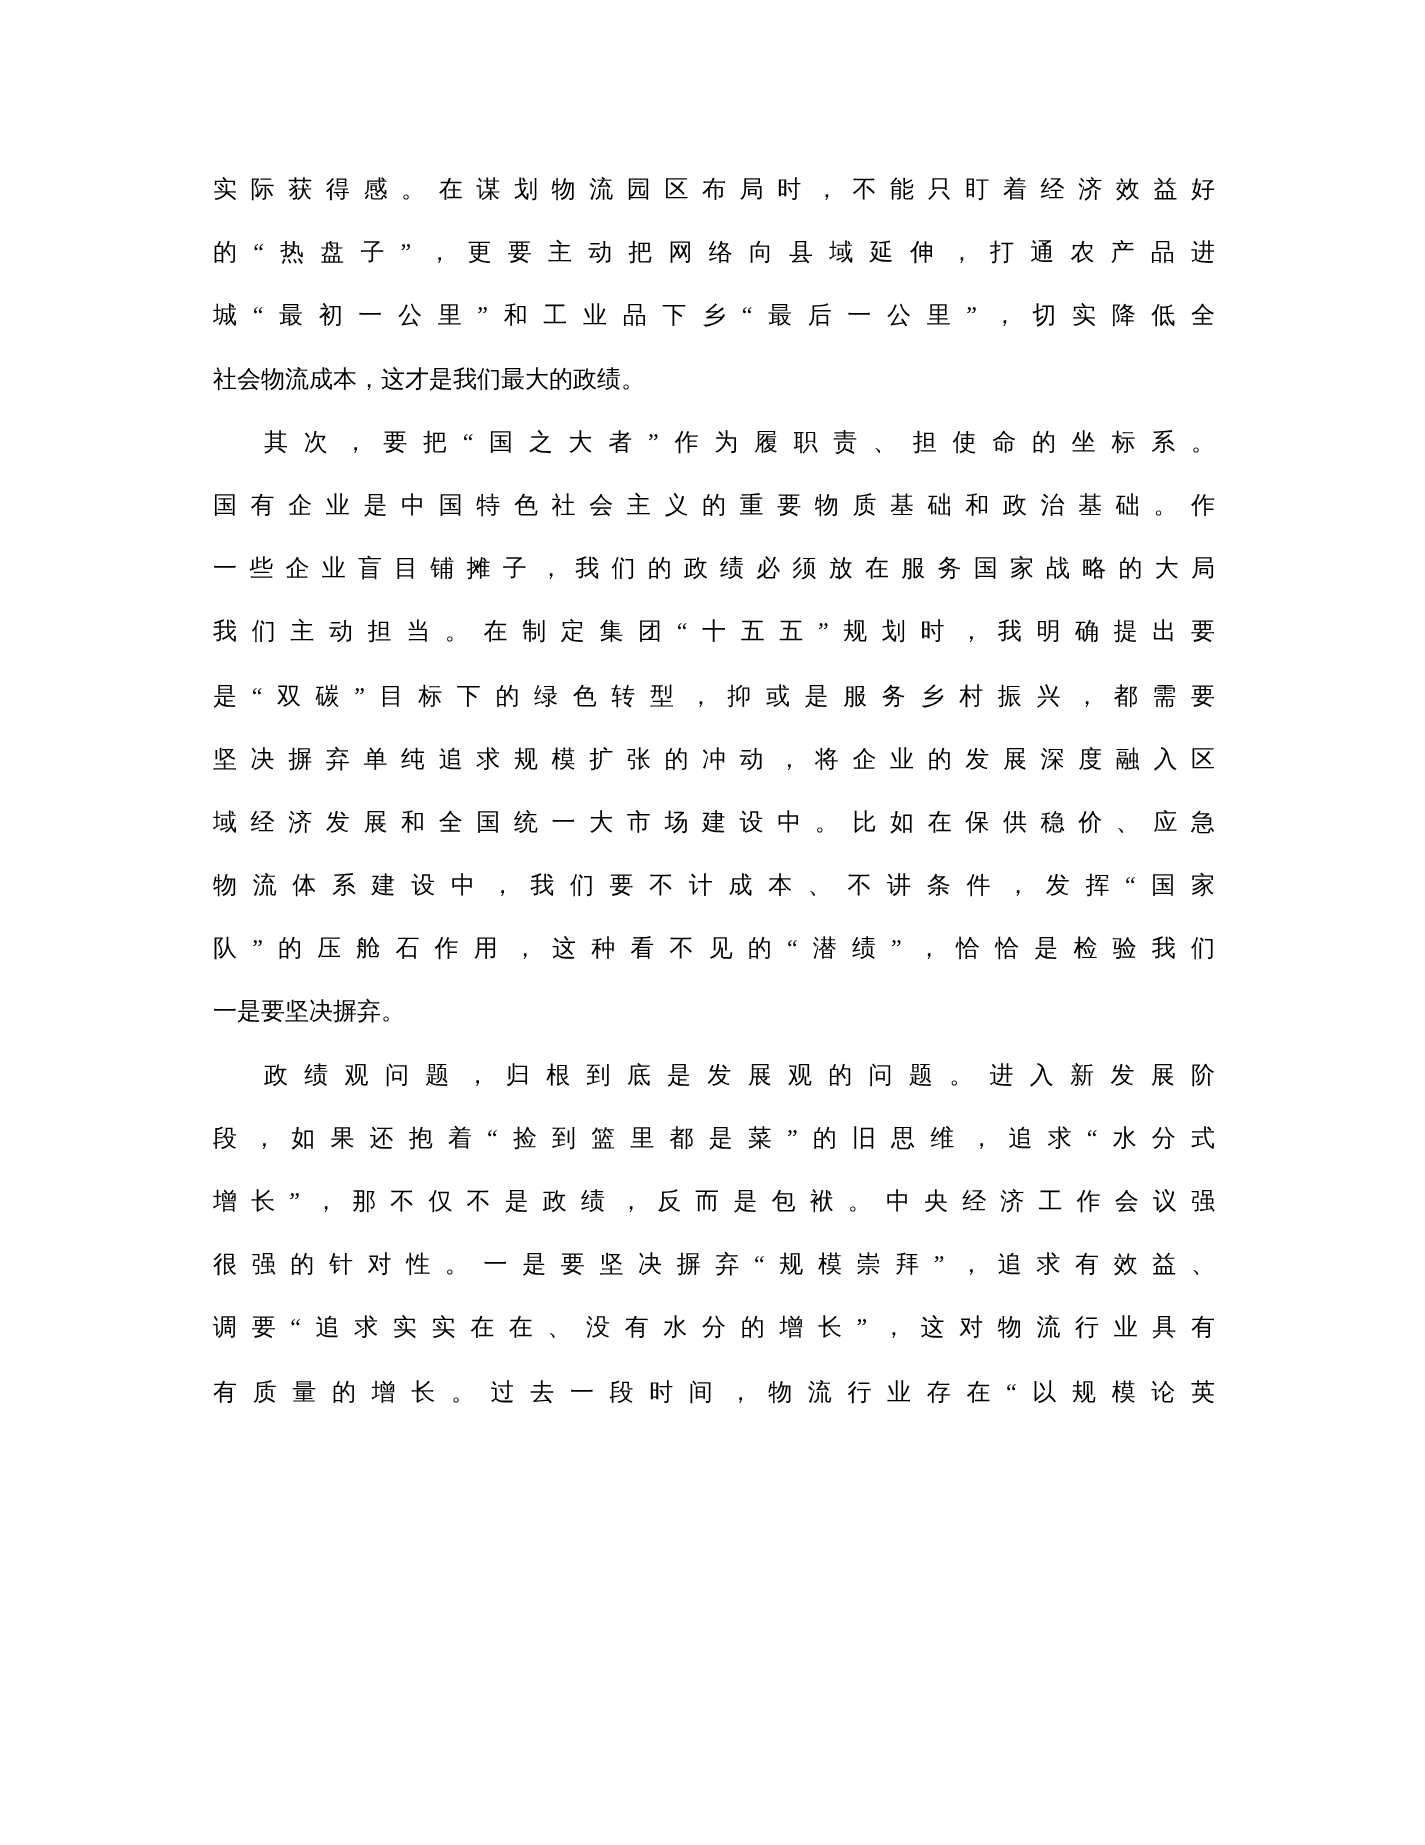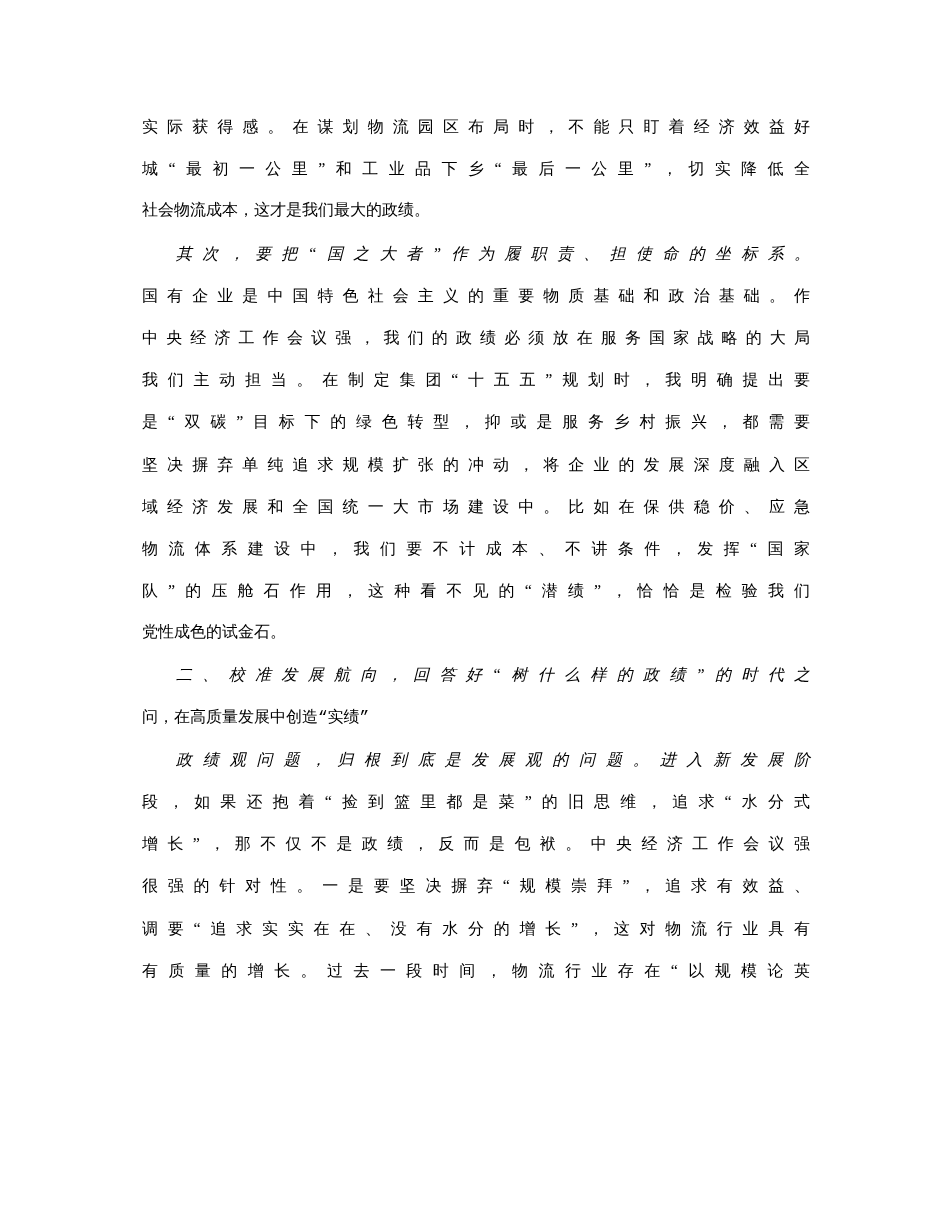--- a/index.html
+++ b/index.html
@@ -30,52 +30,47 @@
     height: 42.2px;
     line-height: 42.2px;
     font-size: 16px;
     text-align: justify;
     text-align-last: justify;
     overflow: visible;
   }
   .line-last {
     text-align: right;
     text-align-last: left;
-    font-family: Liberation Mono, monospace;
   }
   .line-indent {
     padding-left: 34px;
-    font-style: italic;
   }
 </style>
 </head>
 <body>
 
 <div class="page" style="background: rgb(255, 255, 255);">
   <div class="text-block" id="doc-body" style="color: rgb(0, 0, 0);">
       <div class="paragraph">
         <div class="line">实际获得感。在谋划物流园区布局时，不能只盯着经济效益好</div>
+        <div class="line">的“热盘子”，更要主动把网络向县域延伸，打通农产品进</div>
         <div class="line">城“最初一公里”和工业品下乡“最后一公里”，切实降低全</div>
         <div class="line line-last">社会物流成本，这才是我们最大的政绩。</div>
       </div>
       <div class="paragraph">
         <div class="line line-indent">其次，要把“国之大者”作为履职责、担使命的坐标系。</div>
         <div class="line">国有企业是中国特色社会主义的重要物质基础和政治基础。作</div>
-        <div class="line">中央经济工作会议强，我们的政绩必须放在服务国家战略的大局</div>
+        <div class="line">一些企业盲目铺摊子，我们的政绩必须放在服务国家战略的大局</div>
         <div class="line">我们主动担当。在制定集团“十五五”规划时，我明确提出要</div>
         <div class="line">是“双碳”目标下的绿色转型，抑或是服务乡村振兴，都需要</div>
         <div class="line">坚决摒弃单纯追求规模扩张的冲动，将企业的发展深度融入区</div>
         <div class="line">域经济发展和全国统一大市场建设中。比如在保供稳价、应急</div>
         <div class="line">物流体系建设中，我们要不计成本、不讲条件，发挥“国家</div>
         <div class="line">队”的压舱石作用，这种看不见的“潜绩”，恰恰是检验我们</div>
-        <div class="line line-last">党性成色的试金石。</div>
-      </div>
-      <div class="paragraph">
-        <div class="line line-indent">二、校准发展航向，回答好“树什么样的政绩”的时代之</div>
-        <div class="line line-last">问，在高质量发展中创造“实绩”</div>
+        <div class="line line-last">一是要坚决摒弃。</div>
       </div>
       <div class="paragraph">
         <div class="line line-indent">政绩观问题，归根到底是发展观的问题。进入新发展阶</div>
         <div class="line">段，如果还抱着“捡到篮里都是菜”的旧思维，追求“水分式</div>
         <div class="line">增长”，那不仅不是政绩，反而是包袱。中央经济工作会议强</div>
         <div class="line">很强的针对性。一是要坚决摒弃“规模崇拜”，追求有效益、</div>
         <div class="line">调要“追求实实在在、没有水分的增长”，这对物流行业具有</div>
         <div class="line">有质量的增长。过去一段时间，物流行业存在“以规模论英</div>
       </div>
     </div>

